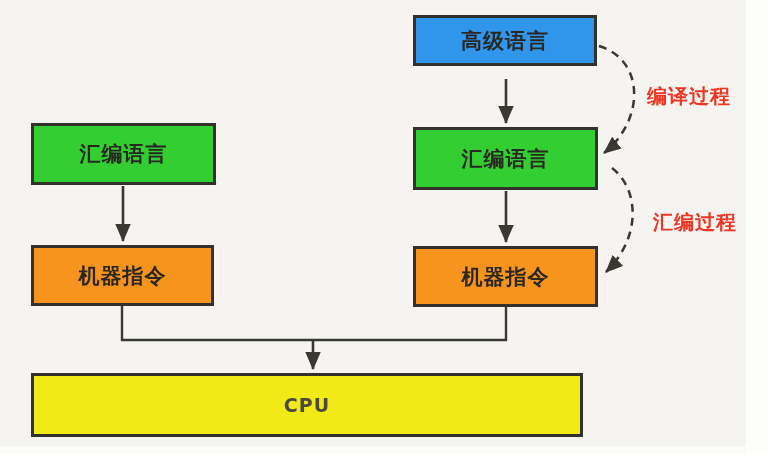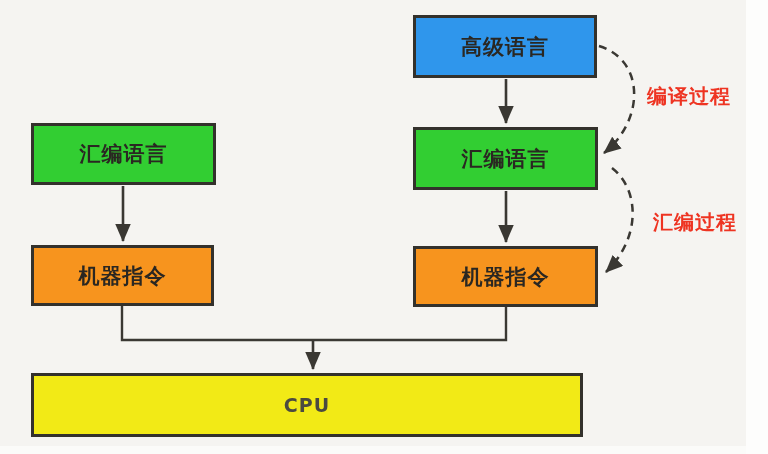--- a/index.html
+++ b/index.html
@@ -24,21 +24,21 @@
   }
   .node{
     position:absolute;
     box-sizing:border-box;
     border:3px solid #33312c;
     display:flex;align-items:center;justify-content:center;
     font-size:21px;font-weight:bold;color:#2a2722;
     letter-spacing:1px;
     z-index:2;
   }
-  .node-blue{left:413px;top:15px;width:184px;height:63px;background:#2f96ec;}
+  .node-blue{left:413px;top:15px;width:184px;height:51px;background:#2f96ec;}
   .node-green-right{left:413px;top:127px;width:185px;height:63px;background:#32ce32;}
   .node-orange-right{left:413px;top:246px;width:185px;height:61px;background:#f7941e;}
   .node-green-left{left:31px;top:123px;width:185px;height:62px;background:#32ce32;}
   .node-orange-left{left:31px;top:245px;width:183px;height:61px;background:#f7941e;}
   .node-cpu{
     left:31px;top:373px;width:552px;height:64px;background:#f2ea16;
     font-size:19px;font-weight:600;color:#4b4a40;letter-spacing:1px;
   }
   .annotation{
     position:absolute;

